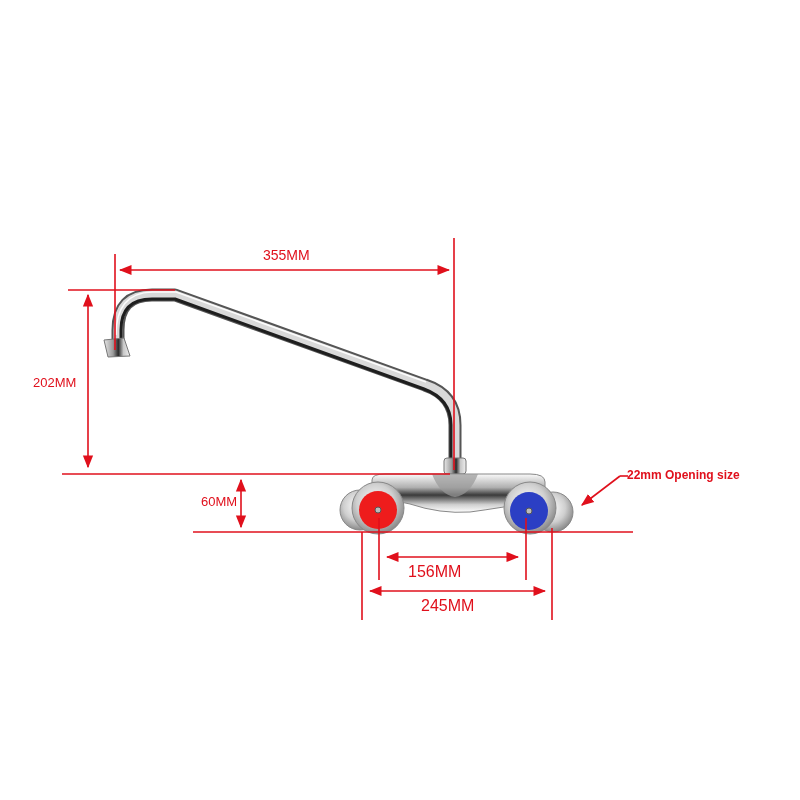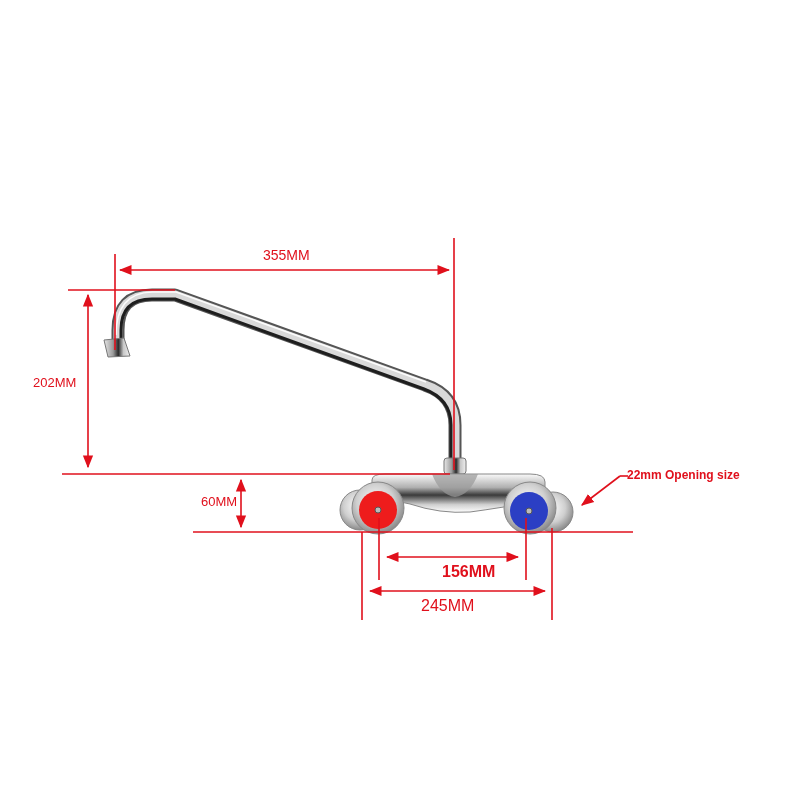--- a/index.html
+++ b/index.html
@@ -100,16 +100,16 @@
       <line x1="370" y1="591" x2="545" y2="591" marker-start="url(#arrow)" marker-end="url(#arrow)"></line>
 
       <line x1="620" y1="476" x2="582" y2="505" marker-end="url(#arrow)"></line>
       <line x1="620" y1="476" x2="628" y2="476"></line>
     </g>
   </svg>
 
   <div class="lbl lbl-md" style="left:263px; top:248px;">355MM</div>
   <div class="lbl lbl-sm" style="left:33px; top:376px;">202MM</div>
   <div class="lbl lbl-sm" style="left:190px; top:495px;margin-left:11px;">60MM</div>
-  <div class="lbl lbl-lg" style="left:442px; top:564px;font-weight:bold;">156MM</div>
+  <div class="lbl lbl-lg" style="left:408px; top:564px;">156MM</div>
   <div class="lbl lbl-lg" style="left:421px; top:598px;text-align:right;">245MM</div>
   <div class="lbl lbl-opening" style="left:627px; top:469px;">22mm Opening size</div>
 </div>
 
 </body></html>

